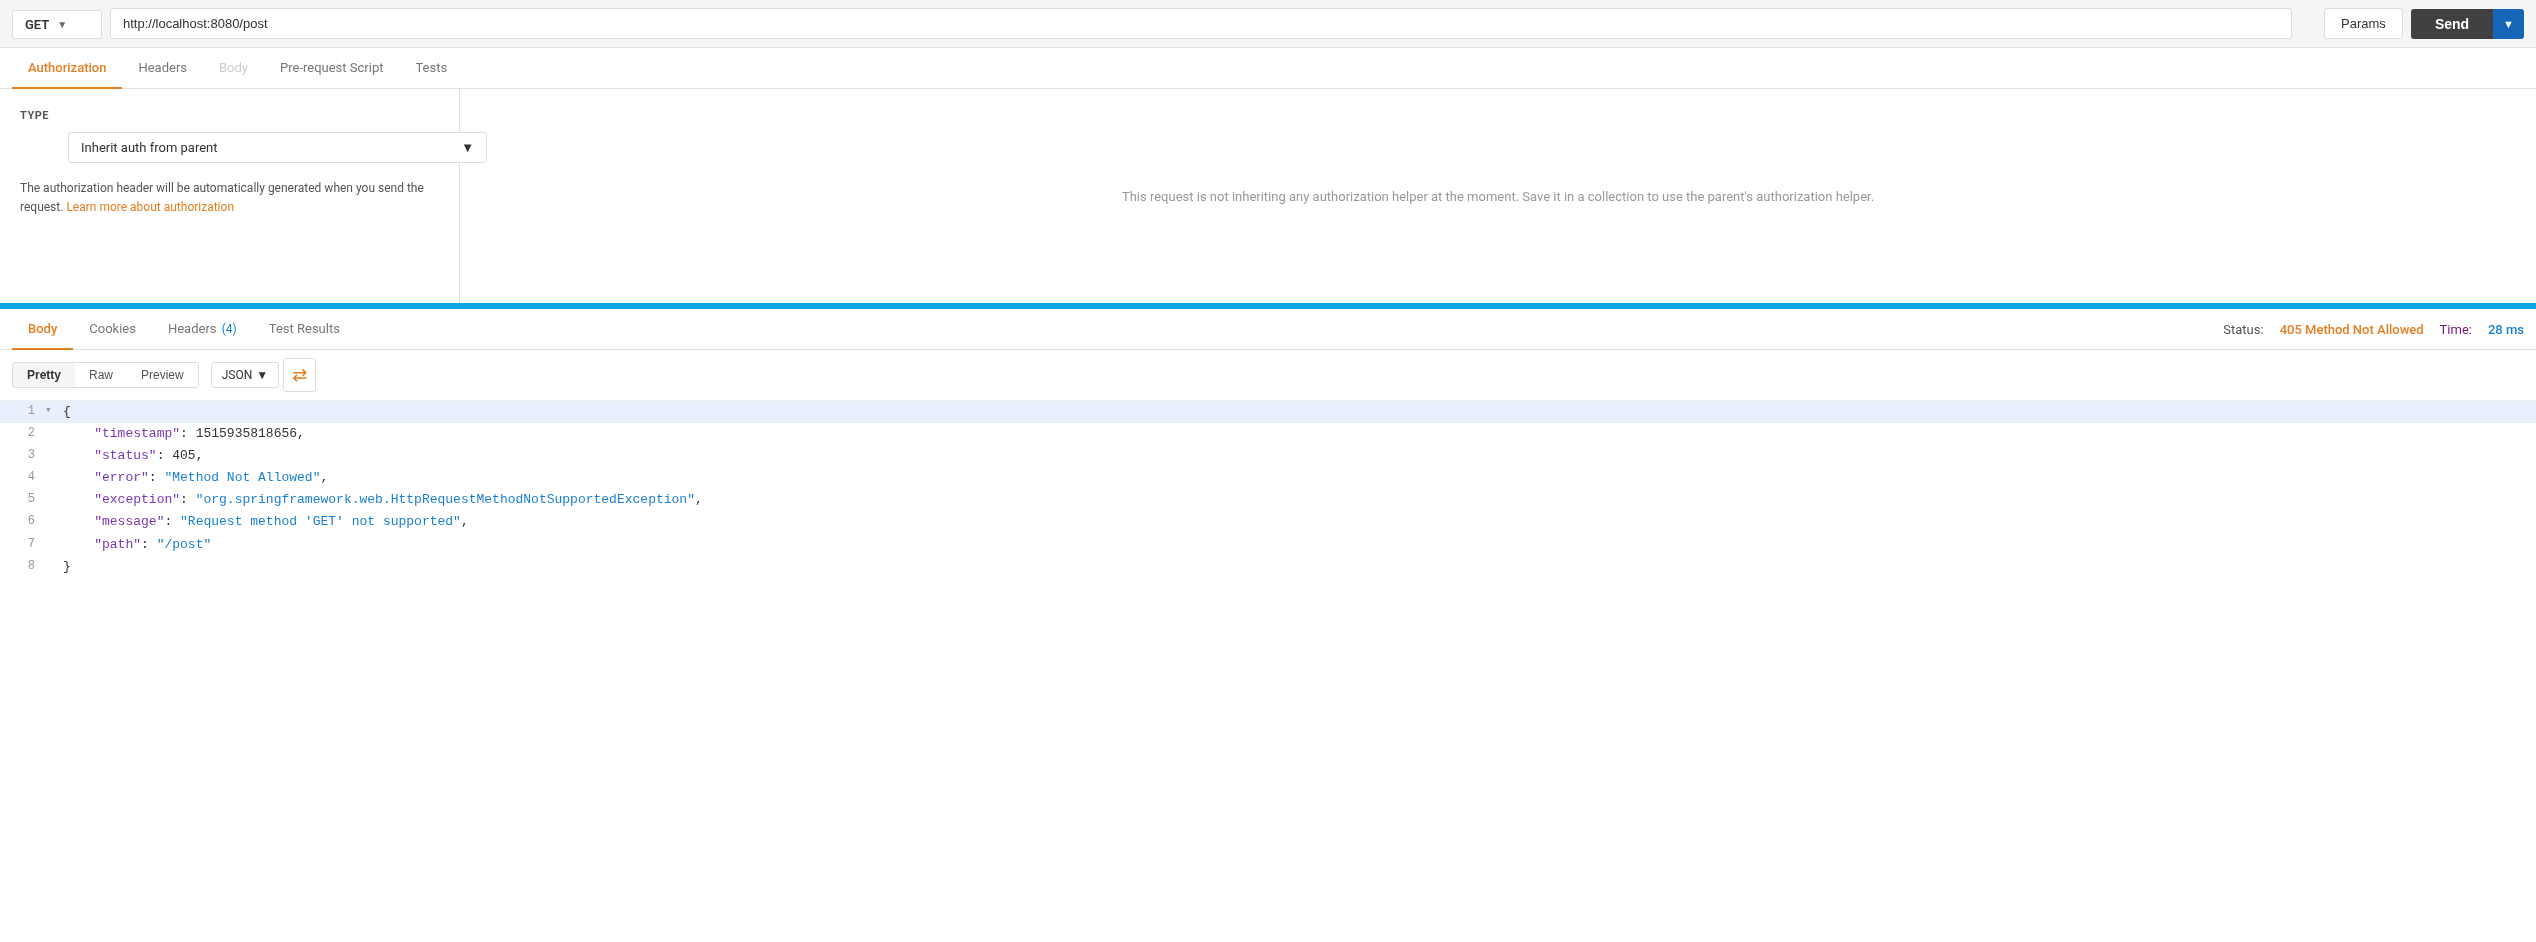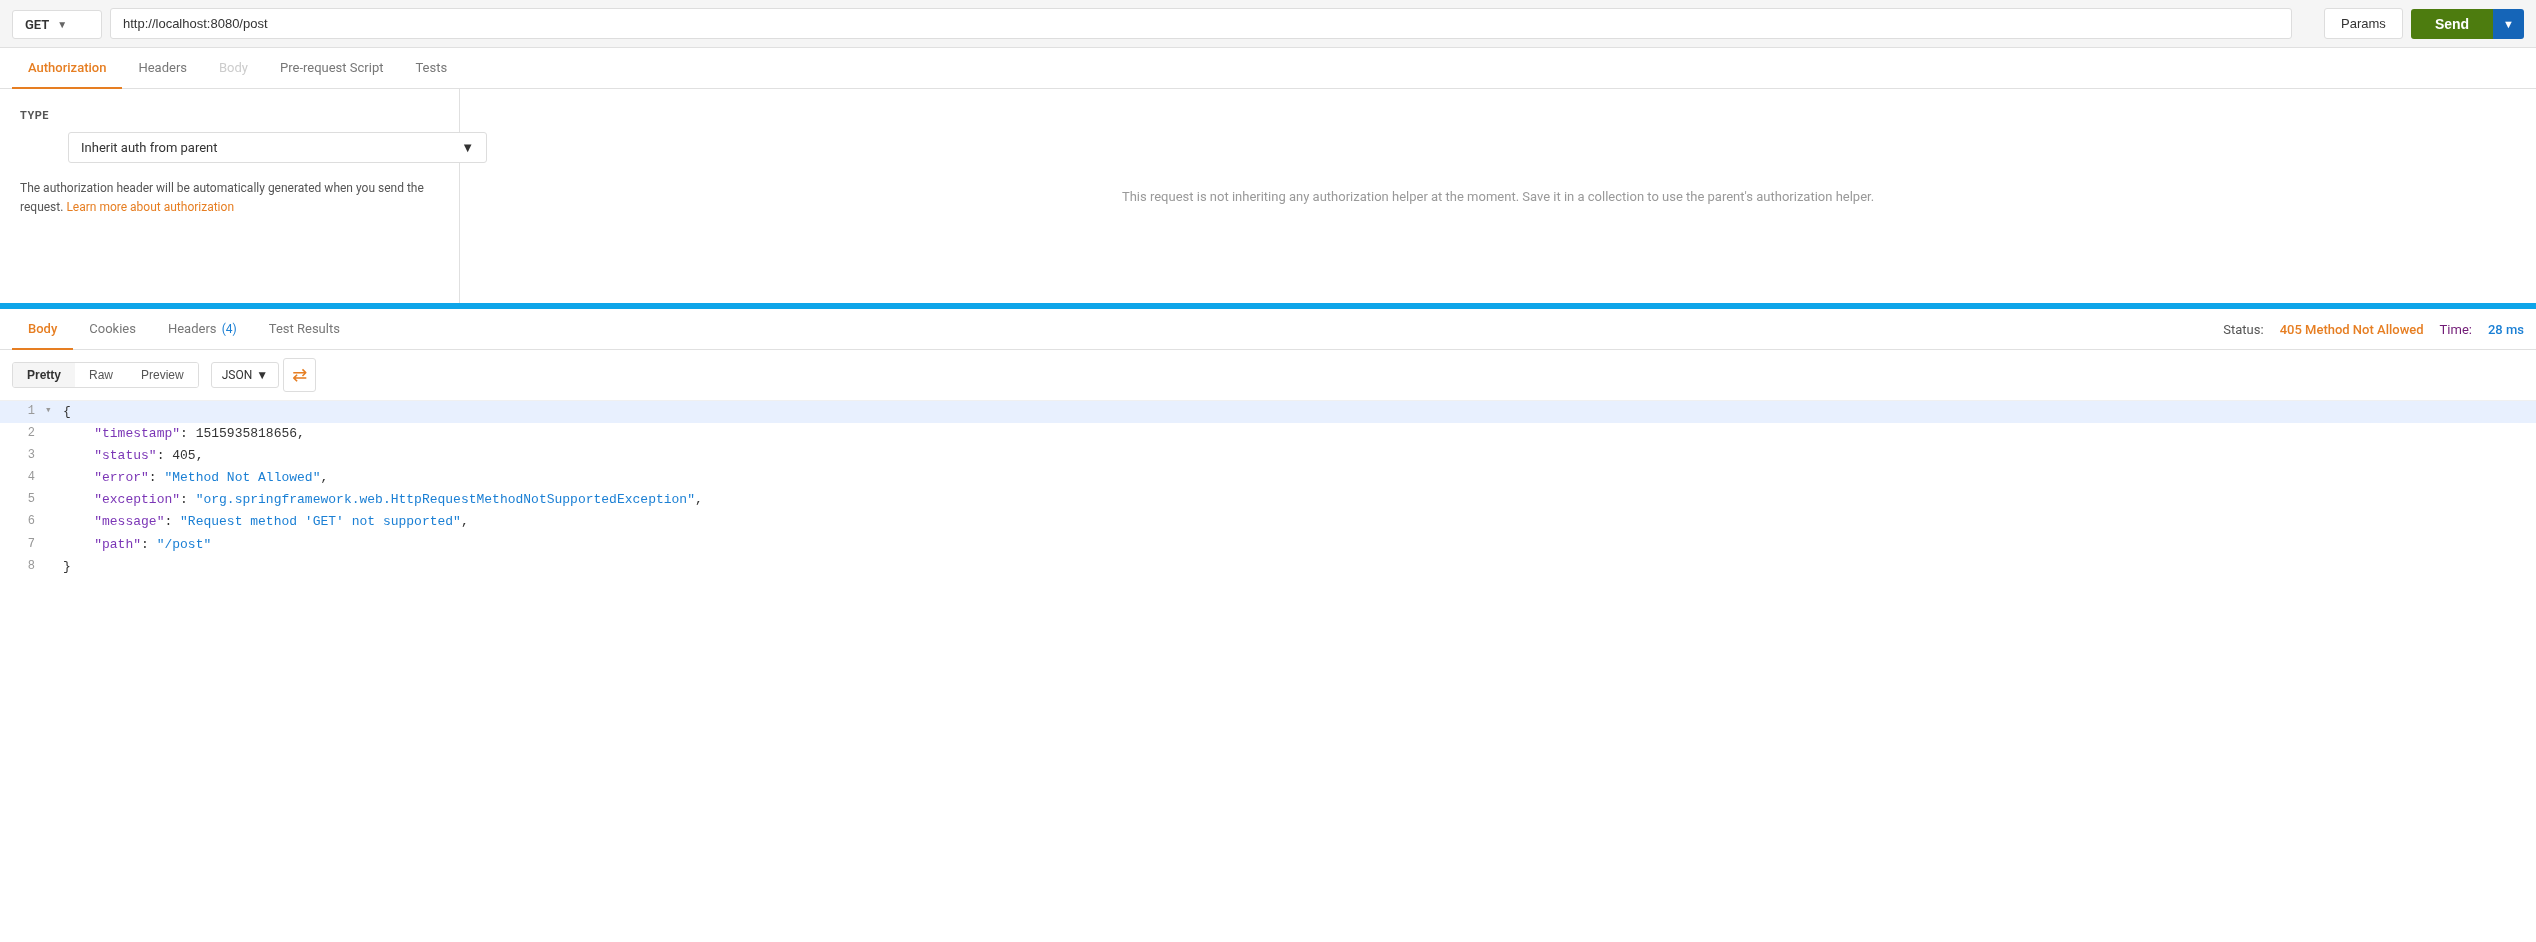--- a/index.html
+++ b/index.html
@@ -59,21 +59,21 @@
       margin-left: 24px;
     }
     .send-btn-group {
       display: flex;
       align-items: stretch;
       border-radius: 3px;
       overflow: hidden;
     }
     .send-btn {
       padding: 7px 24px;
-      background: #4d7c0f;
+      background: #404040;
       color: #fff;
       border: none;
       font-size: 14px;
       font-weight: 600;
       cursor: pointer;
     }
     .send-dropdown {
       padding: 7px 10px;
       background: #1565b8;
       color: #fff;

